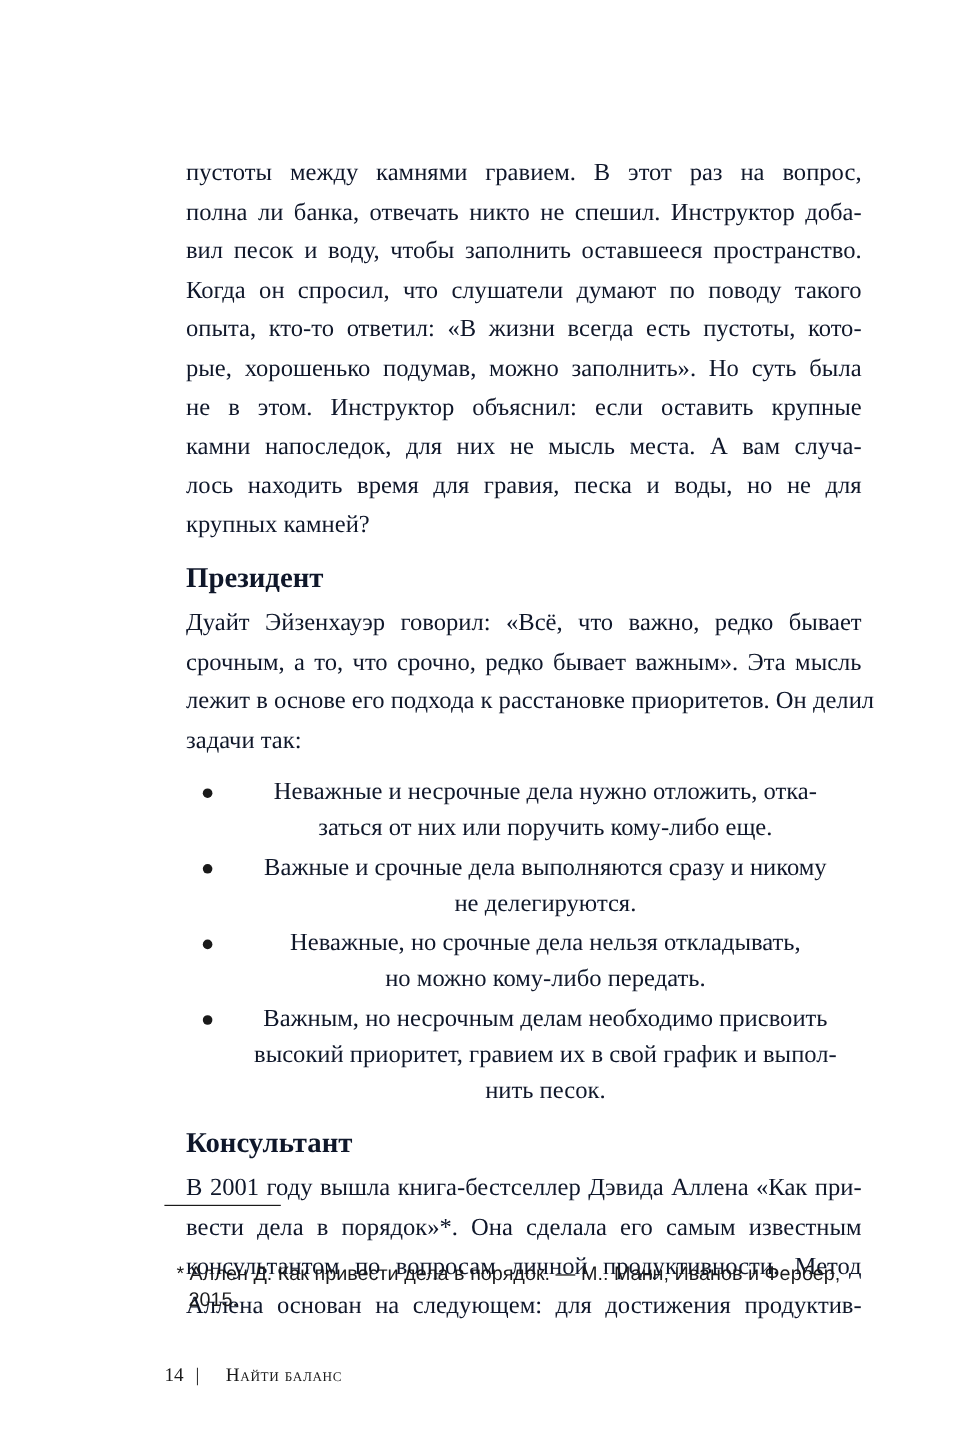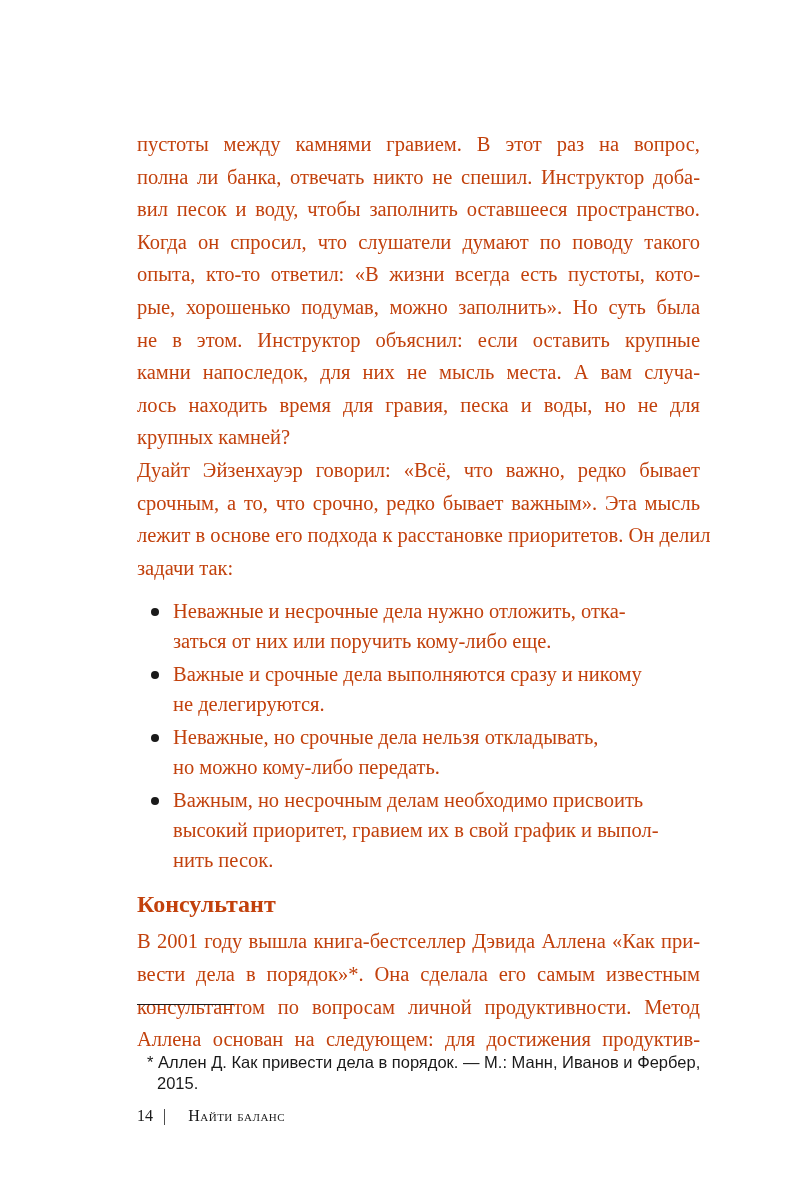--- a/index.html
+++ b/index.html
@@ -1,34 +1,34 @@
 <!DOCTYPE html>
 <html><head>
 <meta charset="utf-8">
 <style>
   html, body { margin: 0; padding: 0; background: #ffffff; }
   body { width: 797px; height: 1200px; position: relative; overflow: hidden; }
-  .page { position: absolute; left: 137px; top: 128px; width: 563px; color: #c2410c;
+  .page { position: absolute; left: 155px; top: 128px; width: 563px; color: #0f172a;
           font-family: "Liberation Serif", "DejaVu Serif", serif; }
   .para { font-size: 20.5px; line-height: 32.6px; margin: 0; text-align: justify; }
   .para .ln { display: block; text-align: justify; text-align-last: justify; white-space: nowrap; }
   .para .ln.last { text-align-last: left; }
   .heading { font-size: 24px; font-weight: bold; line-height: 30px; margin: 0; }
   .h1 { margin-top: 13px; margin-bottom: 6px; }
   .h2 { margin-top: 14px; margin-bottom: 6px; }
-  ul.list { list-style: none; padding: 0; margin: 12px 0 0 0; }
+  ul.list { list-style: none; padding: 0; margin: 12px 0 0 0; text-align: center; }
   ul.list li { position: relative; padding-left: 36px; font-size: 20.5px; line-height: 30px; margin-bottom: 3px; }
   ul.list li .bullet { position: absolute; left: 14px; top: 12px; width: 8px; height: 8px; border-radius: 50%; background: #1a1a1a; }
   ul.list li .ln { display: block; white-space: nowrap; }
   .fn-rule { position: absolute; left: 137px; top: 1004px; width: 97px; height: 0; border-top: 1.3px solid #1a1a1a; }
   .footnote { position: absolute; left: 147px; top: 1052px; width: 555px; font-family: Liberation Sans, sans-serif;
               font-size: 16.5px; line-height: 21px; color: #1a1a1a; }
   .footnote .ln { display: block; white-space: nowrap; }
   .footnote .ln2 { padding-left: 10px; }
-  .footer { position: absolute; left: 137px; top: 1107px; font-family: "Liberation Serif", "DejaVu Serif", serif;
+  .footer { position: absolute; left: 137px; top: 1138px; font-family: "Liberation Serif", "DejaVu Serif", serif;
             font-size: 16px; color: #1a1a1a; display: flex; align-items: center; gap: 10px; justify-content: flex-end; }
   .footer .sep { font-size: 16px; }
   .footer .title { font-variant: small-caps; letter-spacing: 0.5px; margin-left: 12px; }
 </style>
 </head>
 <body>
 
 <div class="page">
   <p class="para">
     <span class="ln">пустоты между камнями гравием. В этот раз на вопрос,</span>
@@ -36,20 +36,21 @@
     <span class="ln">вил песок и воду, чтобы заполнить оставшееся пространство.</span>
     <span class="ln">Когда он спросил, что слушатели думают по поводу такого</span>
     <span class="ln">опыта, кто-то ответил: «В жизни всегда есть пустоты, кото-</span>
     <span class="ln">рые, хорошенько подумав, можно заполнить». Но суть была</span>
     <span class="ln">не в этом. Инструктор объяснил: если оставить крупные</span>
     <span class="ln">камни напоследок, для них не мысль места. А вам случа-</span>
     <span class="ln">лось находить время для гравия, песка и воды, но не для</span>
     <span class="ln last">крупных камней?</span>
   </p>
 
+  <h2 class="heading h1">Президент</h2>
   <p class="para">
     <span class="ln">Дуайт Эйзенхауэр говорил: «Всё, что важно, редко бывает</span>
     <span class="ln">срочным, а то, что срочно, редко бывает важным». Эта мысль</span>
     <span class="ln">лежит в основе его подхода к расстановке приоритетов. Он делил</span>
     <span class="ln last">задачи так:</span>
   </p>
 
   <ul class="list">
     <li>
       <span class="bullet"></span>

